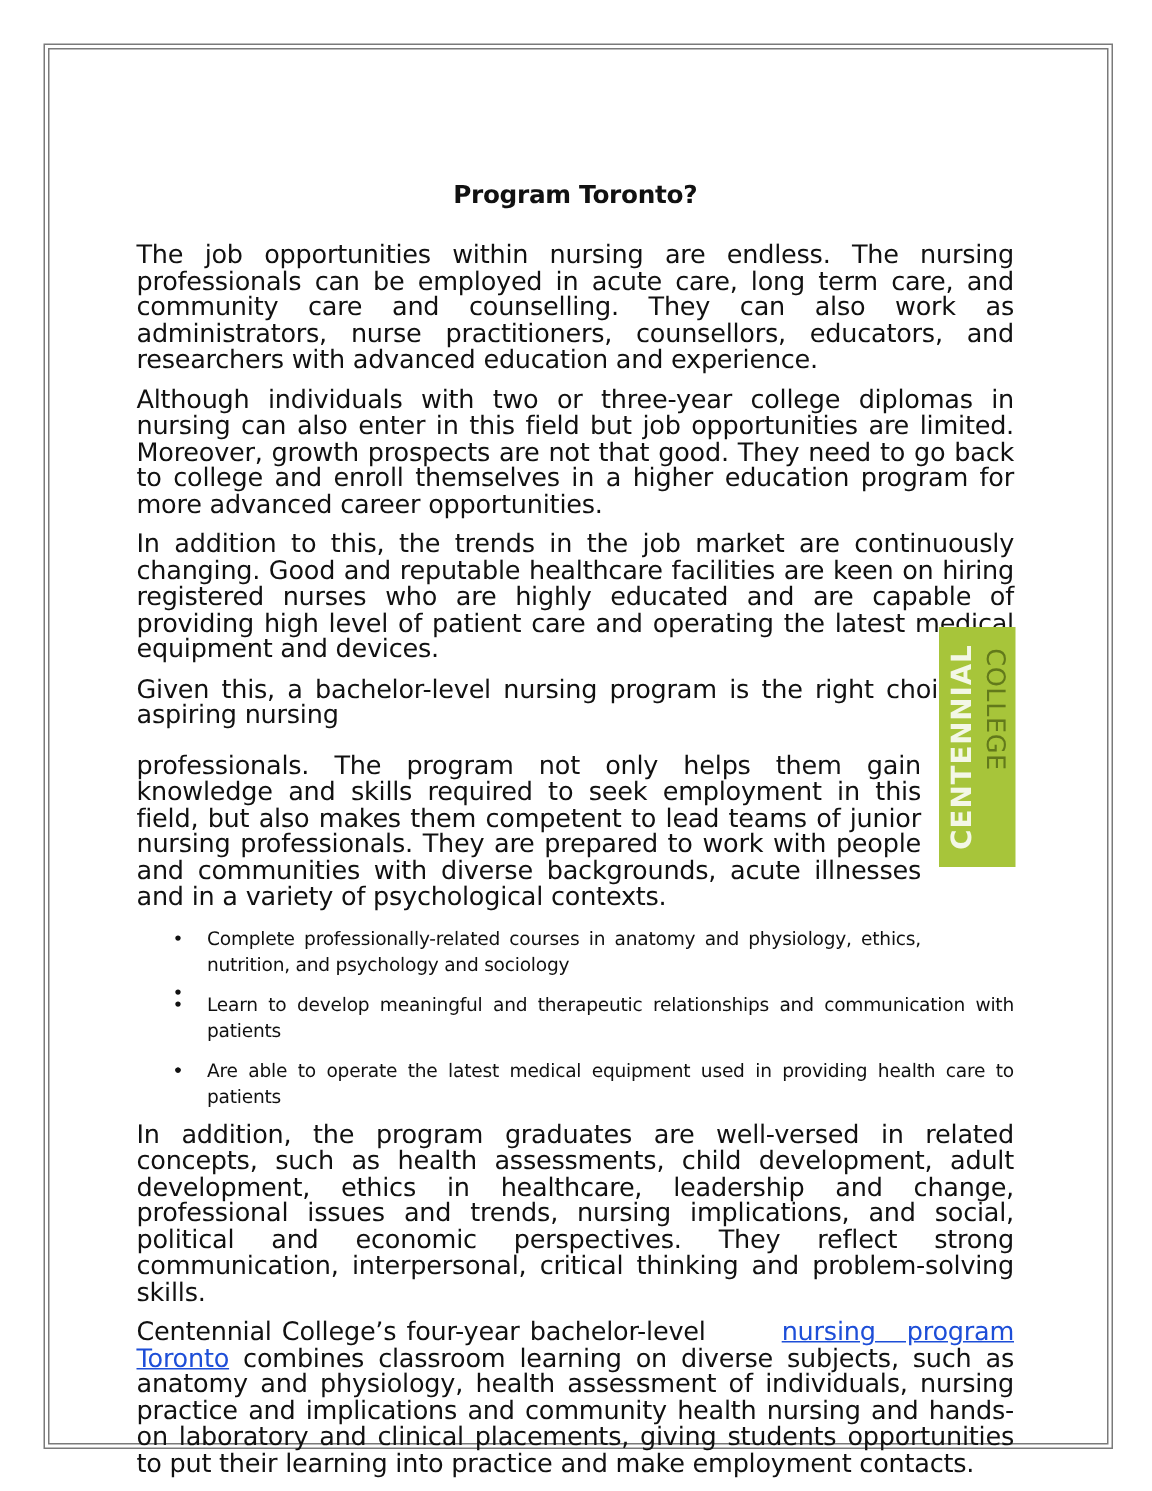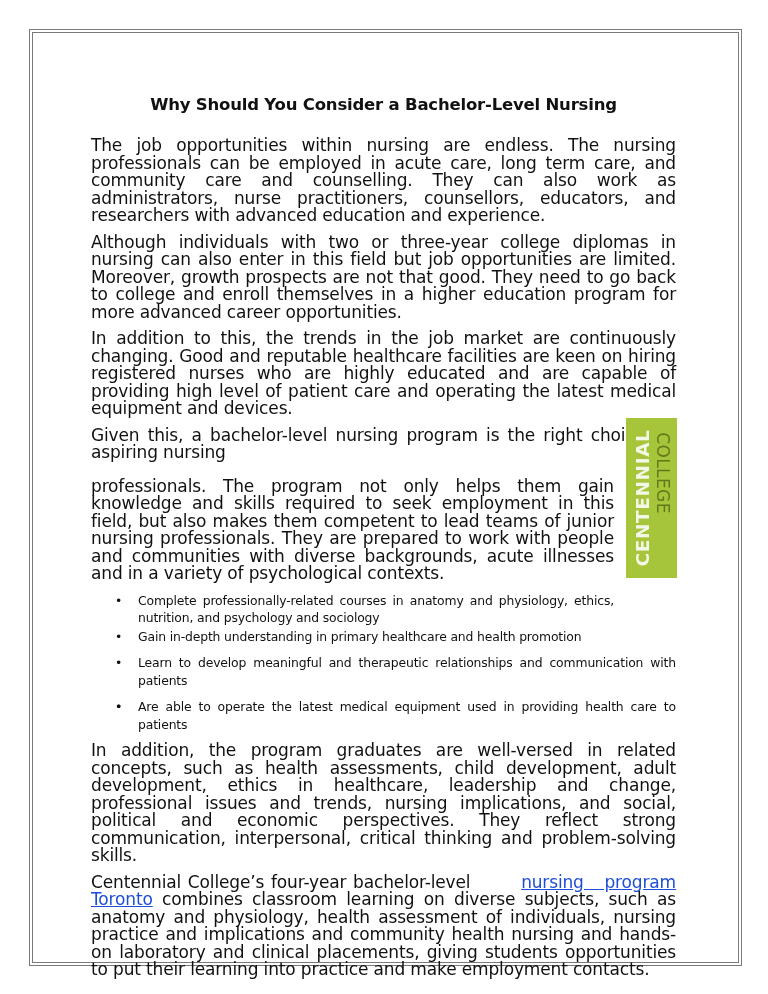--- a/index.html
+++ b/index.html
@@ -132,41 +132,41 @@
       margin-left: 44px;
     }
   </style>
 </head>
 <body>
 
 <div class="page-border"></div>
 
 <div class="content">
   <h1 class="doc-title">
-    <span>Why Should You Consider a Bachelor-Level Nursing</span><br>
+    <br>
+    <span>Program Toronto?</span>
   </h1>
 
   <p class="para">The job opportunities within nursing are endless. The nursing professionals can be employed in acute care, long term care, and community care and counselling. They can also work as administrators, nurse practitioners, counsellors, educators, and researchers with advanced education and experience.</p>
   <p class="para">Although individuals with two or three-year college diplomas in nursing can also enter in this field but job opportunities are limited. Moreover, growth prospects are not that good. They need to go back to college and enroll themselves in a higher education program for more advanced career opportunities.</p>
   <p class="para">In addition to this, the trends in the job market are continuously changing. Good and reputable healthcare facilities are keen on hiring registered nurses who are highly educated and are capable of providing high level of patient care and operating the latest medical equipment and devices.</p>
 
   <div class="para-wrap">
     <p class="para" style="margin-bottom:16px;">Given this, a bachelor-level nursing program is the right choice for aspiring nursing</p>
     <p class="para para-narrow">professionals. The program not only helps them gain knowledge and skills required to seek employment in this field, but also makes them competent to lead teams of junior nursing professionals. They are prepared to work with people and communities with diverse backgrounds, acute illnesses and in a variety of psychological contexts.</p>
   </div>
 
 
   <ul class="bullets">
     <li class="bullet-item tight narrow">
       <span class="bullet-dot">•</span>
       <span>Complete professionally-related courses in anatomy and physiology, ethics, nutrition, and psychology and sociology</span>
     </li>
     <li class="bullet-item narrow">
       <span class="bullet-dot">•</span>
-      <span>Gain in-depth understanding in primary healthcare and health promotion</span>
     </li>
     <li class="bullet-item">
       <span class="bullet-dot">•</span>
       <span>Learn to develop meaningful and therapeutic relationships and communication with patients</span>
     </li>
     <li class="bullet-item">
       <span class="bullet-dot">•</span>
     </li>
     <li class="bullet-item">
       <span class="bullet-dot">•</span>

